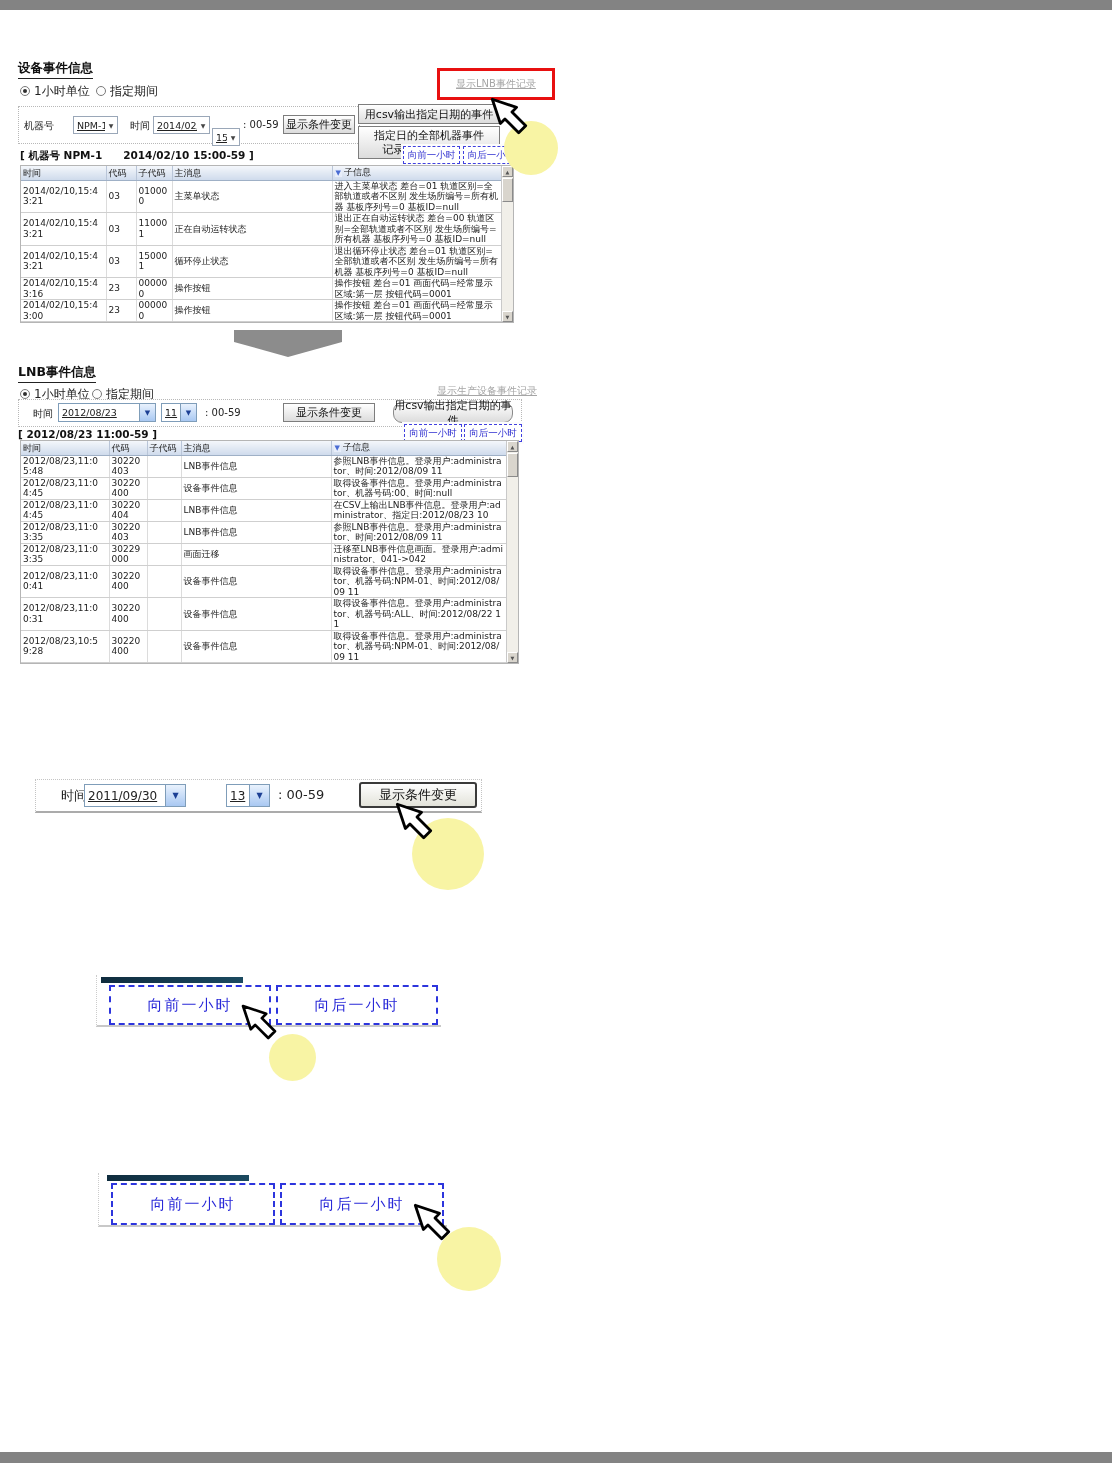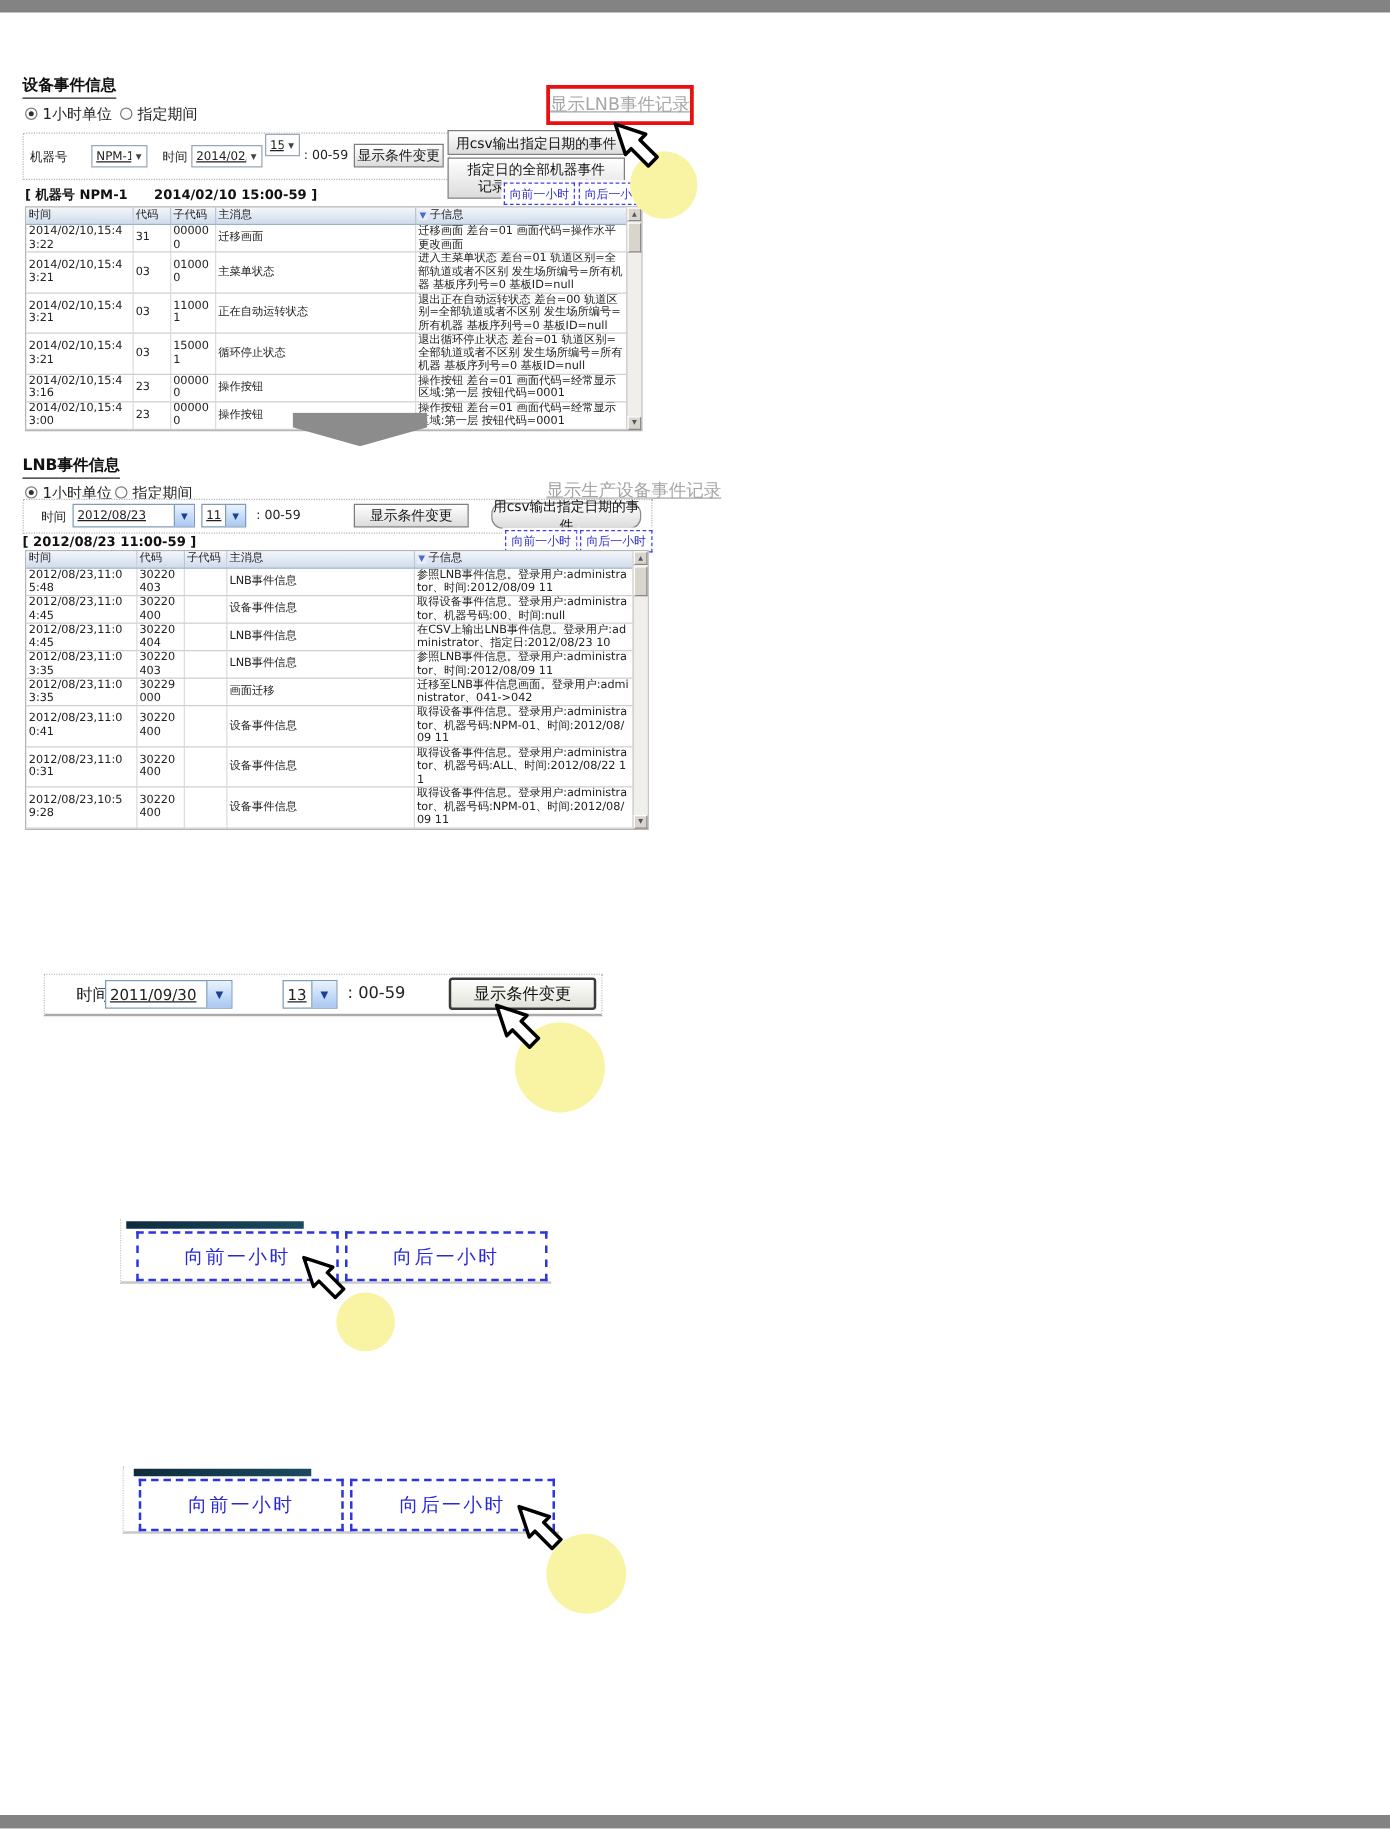--- a/index.html
+++ b/index.html
@@ -7,21 +7,21 @@
   .page{position:relative;width:1112px;height:1463px;background:#fff;overflow:hidden;}
   .hbar{position:absolute;left:0;width:1112px;background:#838383;}
   
   .sec-title{position:absolute;font-size:12.5px;font-weight:bold;color:#111;
              border-bottom:1px solid #222;padding-bottom:1px;}
   .radio{display:inline-block;width:10px;height:10px;border:1px solid #7a7a7a;border-radius:50%;
          background:#fdfdfd;vertical-align:-1px;box-sizing:border-box;}
   .radio.sel::after{content:"";display:block;width:4px;height:4px;border-radius:50%;background:#2f2f2f;margin:2px;}
   .radio-label{font-size:12px;margin-left:4px;color:#222;}
   .radio-group{position:absolute;white-space:nowrap;}
-  .gray-link{font-size:14px;color:#a6a6a6;text-decoration:underline;cursor:pointer;white-space:nowrap;}
+  .gray-link{font-size:10px;color:#a6a6a6;text-decoration:underline;cursor:pointer;white-space:nowrap;}
   .red-box{position:absolute;border:3px solid #e81010;display:flex;align-items:center;justify-content:center;}
   .ctrl-box{position:absolute;border:1px dotted #b8b8b8;background:#fff;}
   .lbl{position:absolute;font-size:10px;color:#222;white-space:nowrap;}
   .dd{position:absolute;background:#fff;border:1px solid #9aa7b8;display:flex;align-items:center;
       box-sizing:border-box;font-size:9.5px;}
   .dd .dd-text{flex:1;padding:0 3px;white-space:nowrap;overflow:hidden;text-decoration:underline;}
   .dd .dd-arrow{width:12px;text-align:center;font-size:6px;color:#444;}
   .dd.xp{border:1px solid #7f9db9;}
   .dd.xp .dd-arrow{align-self:stretch;display:flex;align-items:center;justify-content:center;width:15px;
       background:linear-gradient(#e9f2fd,#a9c8f2);border-left:1px solid #7f9db9;color:#1c3f94;font-size:7px;}
@@ -90,21 +90,21 @@
     <span class="lbl" style="left:5px;top:12px;">机器号</span>
     <div class="dd" style="left:54px;top:9px;width:45px;height:18px;">
       <span class="dd-text">NPM-1</span>
       <span class="dd-arrow">▼</span>
     </div>
     <span class="lbl" style="left:111px;top:12px;">时间</span>
     <div class="dd" style="left:134px;top:9px;width:57px;height:18px;">
       <span class="dd-text">2014/02/10</span>
       <span class="dd-arrow">▼</span>
     </div>
-    <div class="dd" style="left:193px;top:0;width:28px;height:18px;">
+    <div class="dd" style="left:193px;top:21px;width:28px;height:18px;">
       <span class="dd-text">15</span>
       <span class="dd-arrow">▼</span>
     </div>
     <span class="lbl" style="left:224px;top:12px;">: 00-59</span>
     <div class="btn" style="left:264px;top:8px;width:72px;height:19px;">显示条件变更</div>
   </div>
 
   <div class="btn" style="left:358px;top:104px;width:142px;height:20px;">用csv输出指定日期的事件</div>
   <div class="btn two-line" style="left:358px;top:126px;width:142px;height:33px;">
     <span>指定日的全部机器事件</span>
@@ -129,27 +129,20 @@
           <tr>
             <th>时间</th>
             <th>代码</th>
             <th>子代码</th>
             <th>主消息</th>
             <th><span class="sort-icon">▼</span>子信息</th>
           </tr>
         </thead>
         <tbody>
           <tr>
-            <td>2014/02/10,15:43:22</td>
-            <td>31</td>
-            <td>000000</td>
-            <td>迁移画面</td>
-            <td>迁移画面 差台=01 画面代码=操作水平更改画面</td>
-          </tr>
-          <tr>
             <td>2014/02/10,15:43:21</td>
             <td>03</td>
             <td>010000</td>
             <td>主菜单状态</td>
             <td>进入主菜单状态 差台=01 轨道区别=全部轨道或者不区别 发生场所编号=所有机器 基板序列号=0 基板ID=null</td>
           </tr>
           <tr>
             <td>2014/02/10,15:43:21</td>
             <td>03</td>
             <td>110001</td>

